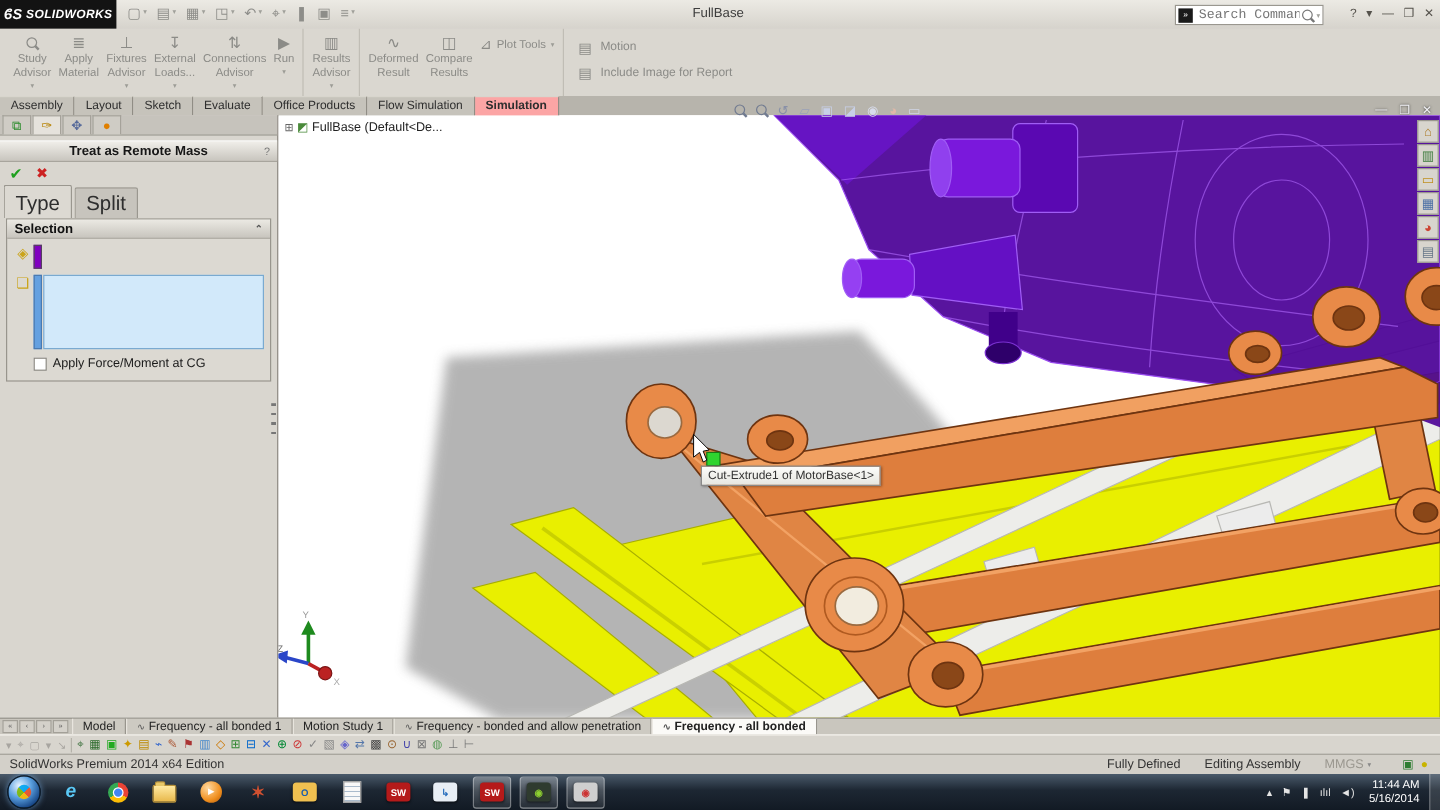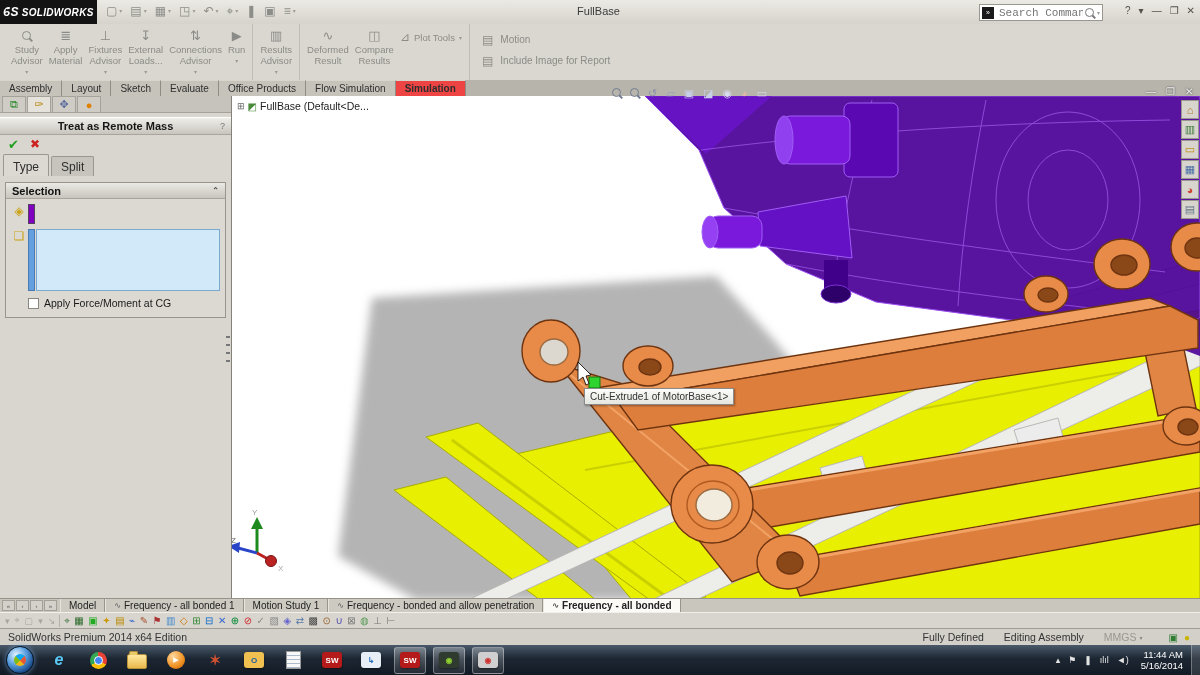--- a/index.html
+++ b/index.html
@@ -38,38 +38,38 @@
   .rdd{font-size:6px;margin-top:1px;color:#9c9c96;}
   .rhoriz{flex-direction:row;gap:4px;margin-top:4px;align-self:flex-start;}
   .rhoriz .ricn{height:13px;font-size:12px;}
   .rstack{display:flex;flex-direction:column;gap:8px;padding:7px 8px;color:#8b8b87;font-size:10px;}
   .rrow{display:flex;align-items:center;gap:7px;}
   .rrow .ricn{height:13px;font-size:12px;}
   
   .cmdtabs{position:absolute;left:0;top:80px;width:1200px;height:16px;background:#b7b4ac;display:flex;}
   .ctab{height:16px;line-height:15px;padding:0 9px;font-size:10px;color:#2e2e2e;background:#c6c3bb;
         border-right:1px solid #908d85;border-top:1px solid #d8d5cd;white-space:nowrap;}
-  .ctab.active{background:#ef4444;font-weight:bold;}
+  .ctab.active{background:#fca5a5;font-weight:bold;}
   
   .panel{position:absolute;left:0;top:96px;width:232px;height:502px;background:#d9d6cf;
          border-right:1px solid #85827a;box-sizing:border-box;}
   .ptabs{position:absolute;left:0;top:0;width:100%;height:17px;background:#c6c3bc;
          border-bottom:1px solid #a5a29a;display:flex;padding-left:2px;box-sizing:border-box;}
   .ptab{width:24px;height:16px;display:flex;align-items:center;justify-content:center;font-size:11px;
         background:#cfccc5;border:1px solid #a5a29a;border-bottom:0;margin-right:1px;box-sizing:border-box;}
   .ptab.active{background:#e5e2dc;}
   .pm-hdr{position:absolute;left:0;top:21px;width:100%;height:16px;
           background:linear-gradient(#f0eee9,#c8c5be);border-top:1px solid #fff;border-bottom:1px solid #a8a59d;
           display:flex;align-items:center;}
   .pm-hdr .t{flex:1;text-align:center;font-size:11px;font-weight:bold;color:#161616;}
   .pm-hdr .h{position:absolute;right:6px;font-size:9px;color:#777;}
   .pm-actions{position:absolute;left:8px;top:41px;display:flex;gap:11px;font-size:13px;}
   .ok{color:#1fa01f;}.cancel{color:#cc2222;font-size:12px;}
   .ttabs{position:absolute;left:3px;top:58px;display:flex;align-items:flex-end;}
-  .ttab{padding:3px 9px 2px;font-size:12px;color:#2e2e2e;background:#c7c4bd;border:1px solid #9a978f;
+  .ttab{padding:3px 9px 2px;font-size:17px;color:#2e2e2e;background:#c7c4bd;border:1px solid #9a978f;
         border-bottom:0;margin-right:2px;border-radius:2px 2px 0 0;}
   .ttab.active{background:#dcd9d2;padding-top:5px;}
   .grpbox{position:absolute;left:5px;top:86px;width:221px;height:136px;border:1px solid #98958d;
           background:#dcd9d2;box-sizing:border-box;}
   .grp-hdr{height:15px;background:linear-gradient(#ebe9e3,#c8c5be);border-bottom:1px solid #a8a59d;
            display:flex;align-items:center;padding:0 6px;font-size:11px;font-weight:bold;color:#111;}
   .grp-hdr .chev{margin-left:auto;font-size:8px;color:#555;}
   .selrow{display:flex;align-items:flex-start;margin:5px 5px 0 4px;}
   .selicn{width:18px;font-size:12px;text-align:center;flex:none;}
   .swatch-p{width:7px;height:20px;background:#8000c0;border:1px solid #55415f;margin-right:1px;flex:none;box-sizing:border-box;}

